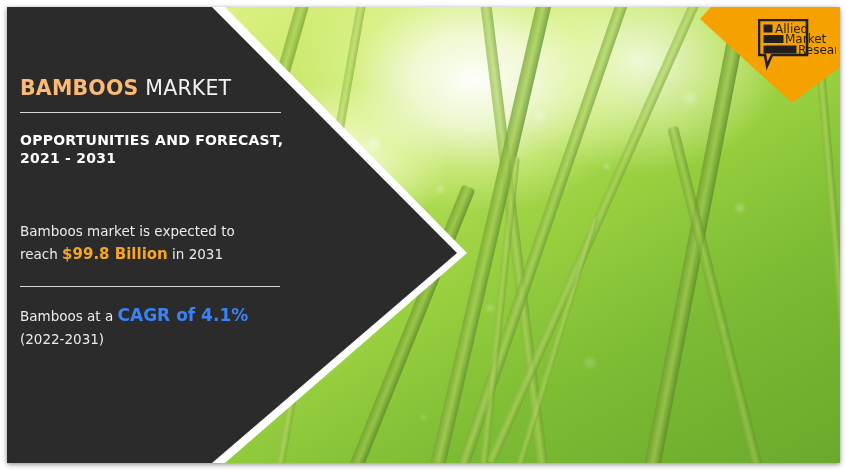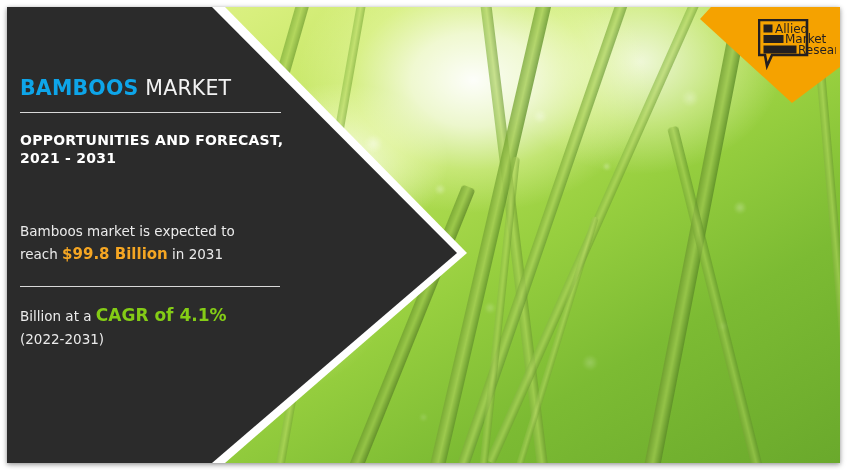--- a/index.html
+++ b/index.html
@@ -106,21 +106,21 @@
   .title {
     position: absolute;
     top: 69px;
     left: 0;
     font-size: 20.5px;
     letter-spacing: 0.2px;
     white-space: nowrap;
   }
   .title .brand {
     font-weight: 700;
-    color: #0ea5e9;
+    color: #fdba74;
   }
   .title .word {
     font-weight: 400;
     color: #f2f2f2;
   }
   .rule {
     position: absolute;
     left: 0;
     height: 1px;
     background: #d9d9d9;
@@ -160,21 +160,21 @@
     position: absolute;
     top: 297px;
     left: 0;
     width: 252px;
     font-size: 13.5px;
     font-weight: 400;
     line-height: 23px;
     color: #ebebeb;
   }
   .stat-cagr .hl {
-    color: #84cc16;
+    color: #3b82f6;
     font-weight: 700;
     font-size: 17px;
   }
   .badge-shape {
     position: absolute;
     inset: 0;
     background: #f5a200;
     clip-path: polygon(11px 0, 140px 0, 140px 0, 140px 60px, 92px 96px, 0 12px);
   }
 
@@ -234,21 +234,21 @@
 
     <div class="subtitle">OPPORTUNITIES AND FORECAST, 2021 - 2031</div>
 
     <div class="stat-reach">
       <span>Bamboos market is expected to reach </span><span class="hl">$99.8 Billion</span><span> in 2031</span>
     </div>
 
     <div class="rule rule-2"></div>
 
     <div class="stat-cagr">
-      <span>Billion at a </span><span class="hl">CAGR of 4.1%</span><br>
+      <span>Bamboos at a </span><span class="hl">CAGR of 4.1%</span><br>
       <span>(2022-2031)</span>
     </div>
 
   </div>
 
   <div class="badge-shape" style="position:absolute;left:693px;top:0;width:147px;height:104px;"></div>
 
   <div class="logo">
     <svg width="78" height="52" viewBox="0 0 78 52" xmlns="http://www.w3.org/2000/svg">
 

